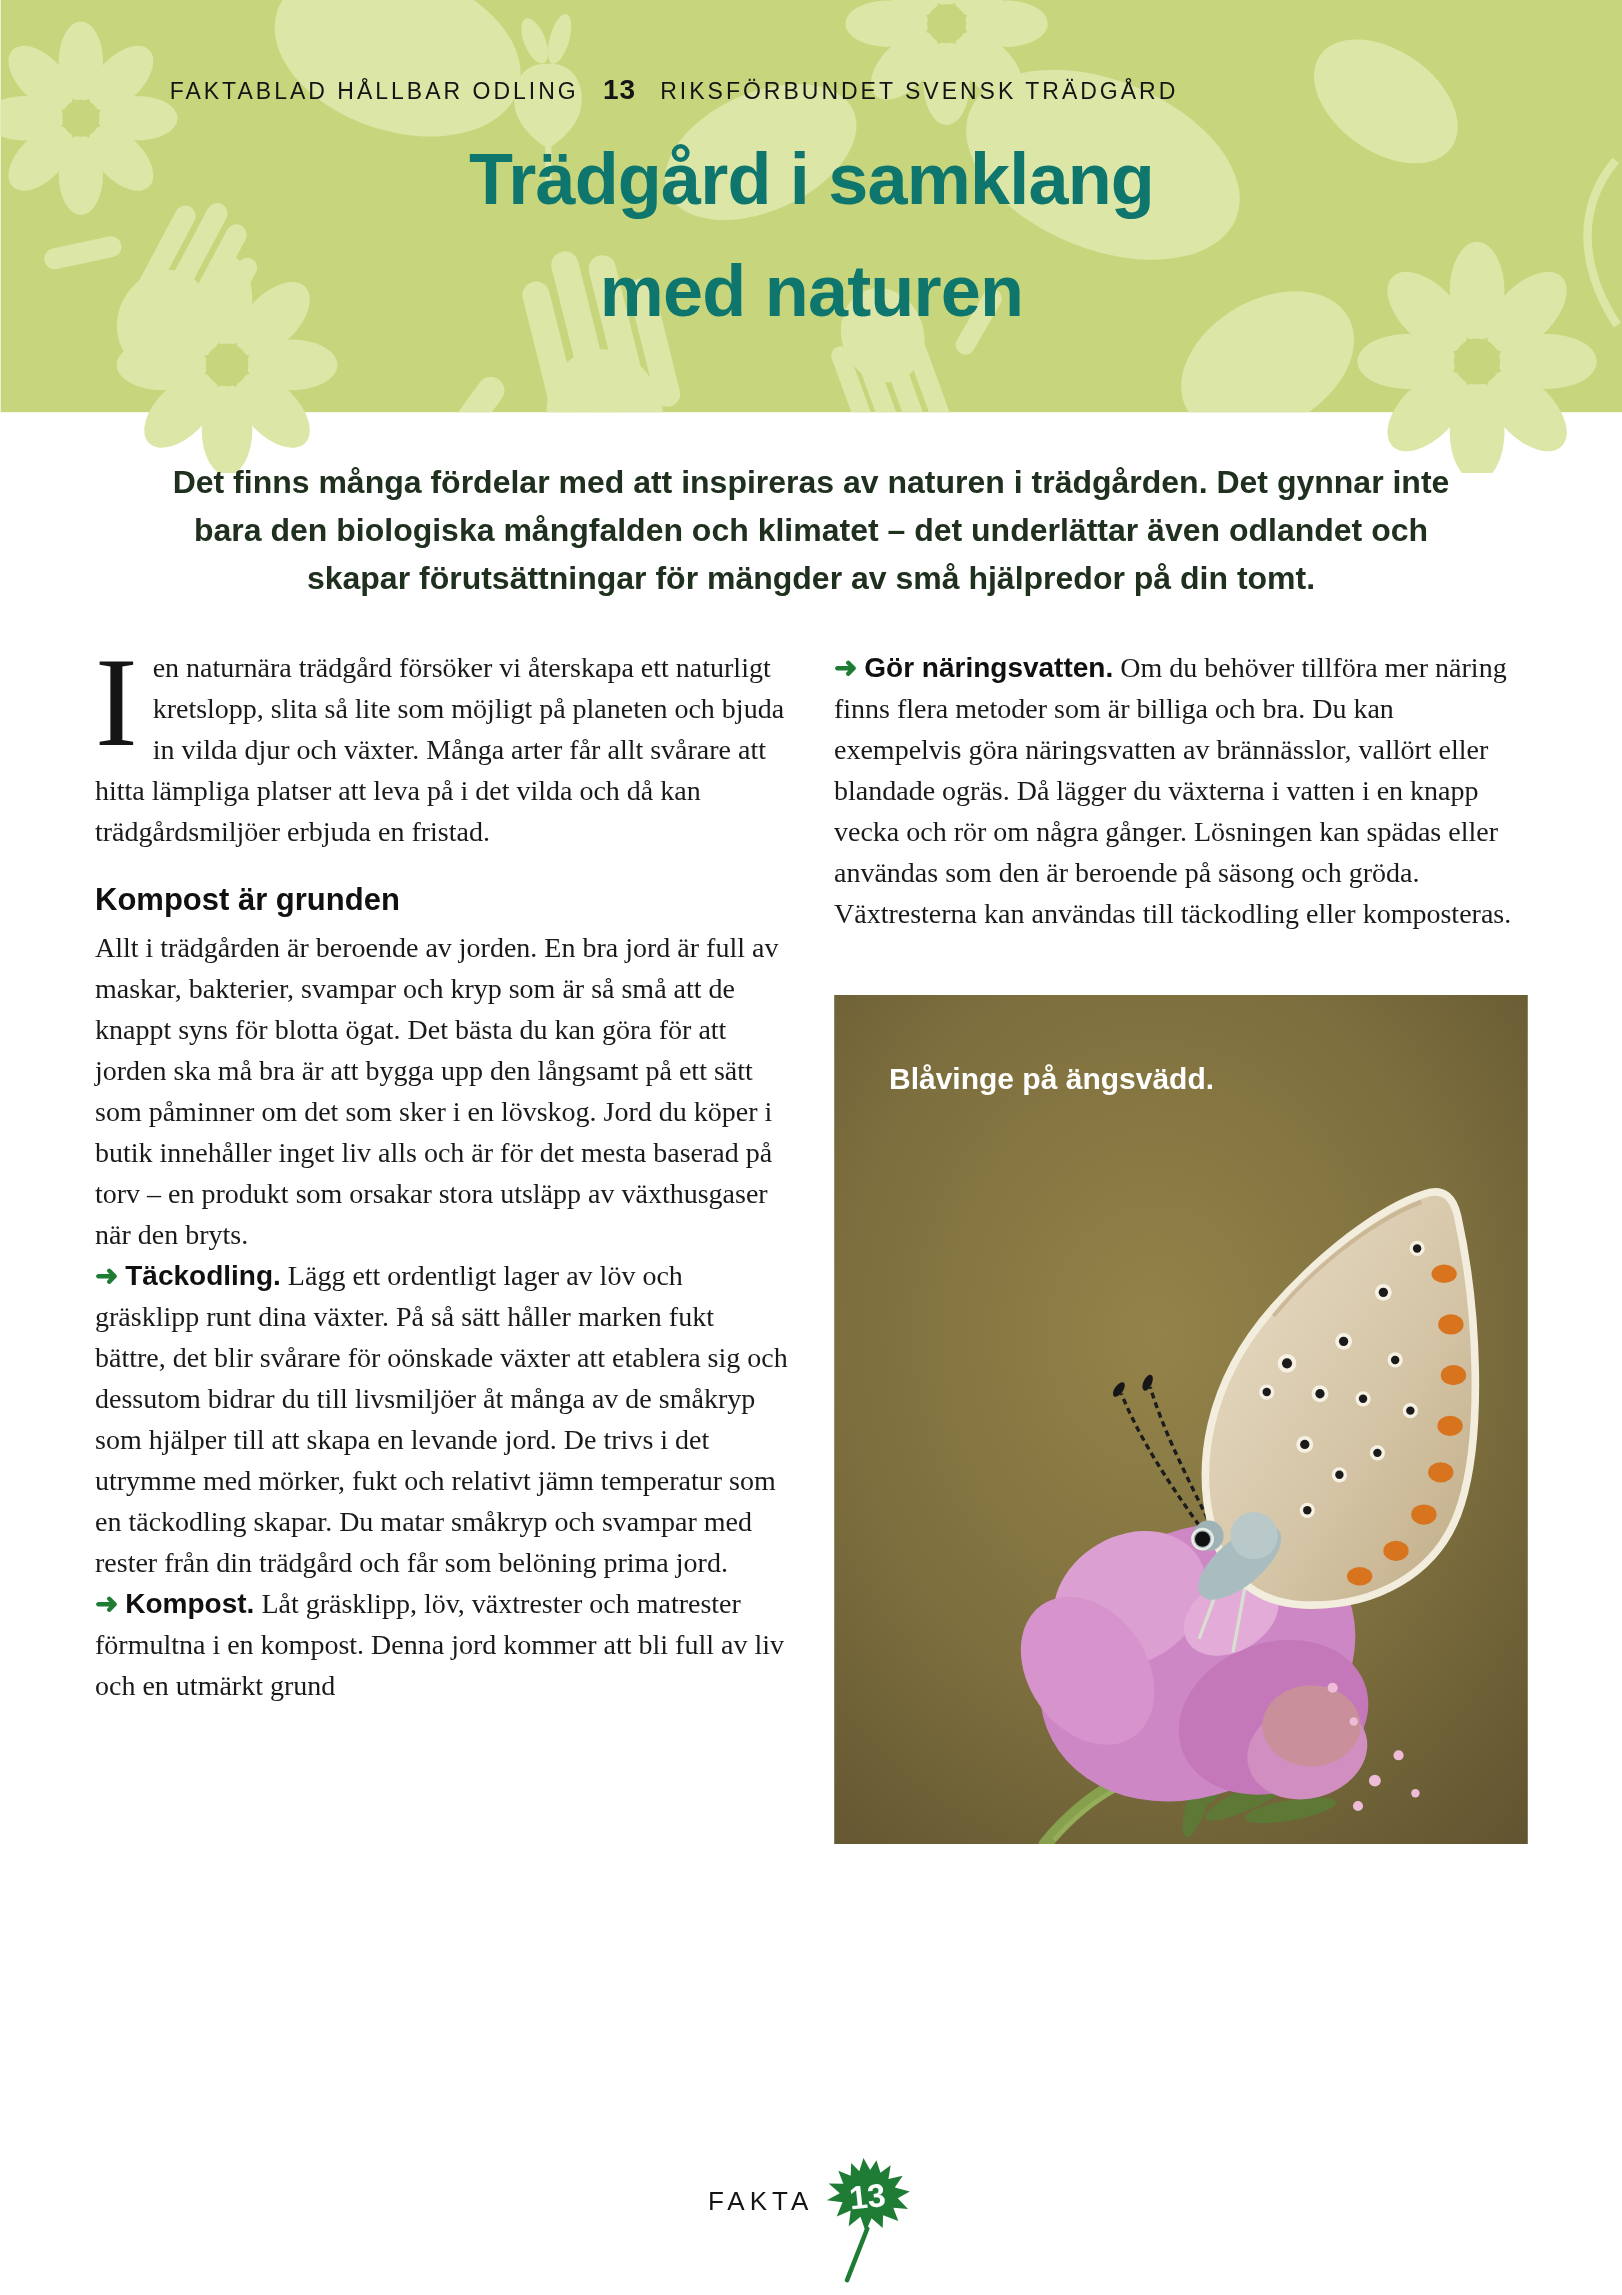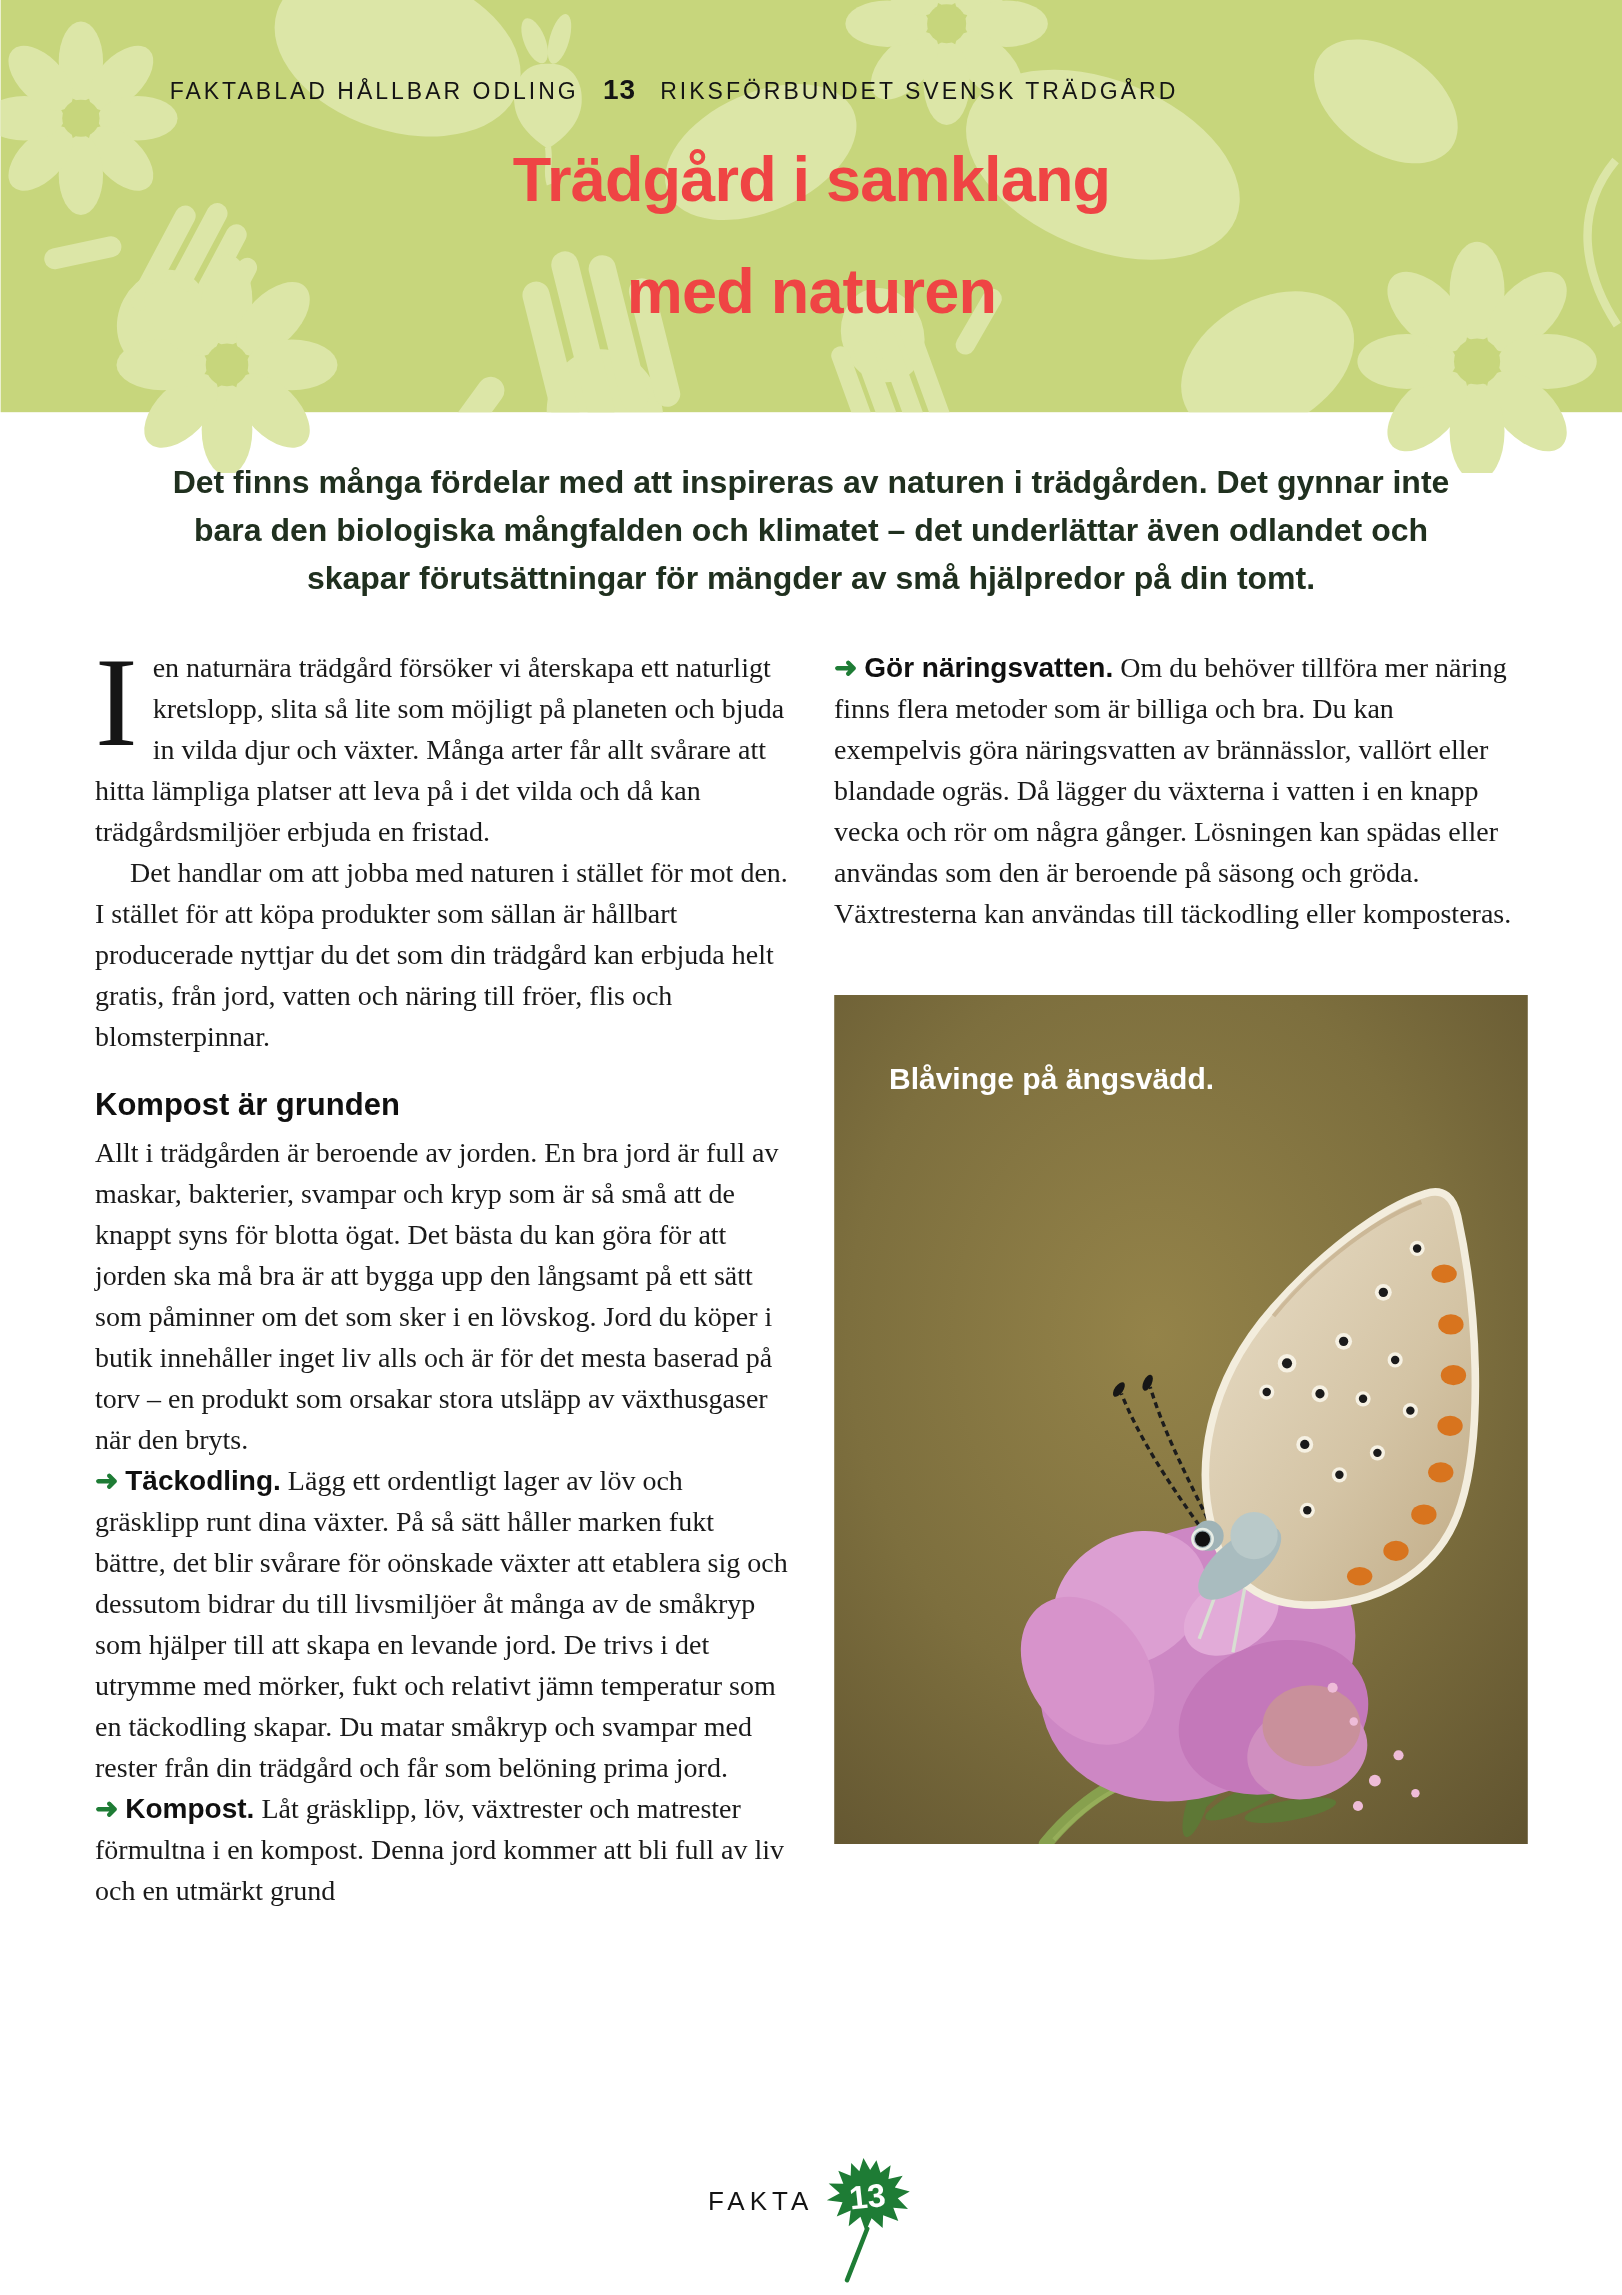--- a/index.html
+++ b/index.html
@@ -11,21 +11,21 @@
   .band{position:absolute;top:0;left:0;width:1623px;height:473px;}
   .kicker{
     position:absolute;top:74px;left:0;width:1348px;text-align:center;
     font-family:"Liberation Sans", sans-serif;font-size:23px;letter-spacing:3px;
     color:#141414;white-space:nowrap;
   }
   .kicker .num{font-weight:bold;font-size:28px;letter-spacing:0.8px;margin:0 15px;}
   .title{
     position:absolute;top:123px;left:0;width:1623px;text-align:center;
     font-family:"Liberation Sans", sans-serif;font-weight:bold;
-    font-size:63px;line-height:112px;color:#ef4444;letter-spacing:-0.8px;
+    font-size:72px;line-height:112px;color:#0f766e;letter-spacing:-0.8px;
   }
   
   .intro{
     position:absolute;top:458px;left:152px;width:1318px;text-align:center;
     font-family:"Liberation Sans", sans-serif;font-weight:bold;
     font-size:32px;line-height:48px;color:#20301f;
   }
   
   .columns{position:absolute;top:647px;left:95px;width:1433px;display:flex;gap:46px;}
   .col{width:694px;font-size:28px;line-height:41px;color:#1a1a1a;}
@@ -132,21 +132,20 @@
     <div>med naturen</div>
   </div>
 </div>
 
 <div class="intro">Det finns många fördelar med att inspireras av naturen i trädgården. Det gynnar inte bara den biologiska mångfalden och klimatet – det underlättar även odlandet och skapar förutsättningar för mängder av små hjälpredor på din tomt.</div>
 
 <div class="columns">
 
   <div class="col">
     <p><span class="dropcap">I</span><span>en naturnära trädgård försöker vi återskapa ett naturligt kretslopp, slita så lite som möjligt på planeten och bjuda in vilda djur och växter. Många arter får allt svårare att hitta lämpliga platser att leva på i det vilda och då kan trädgårdsmiljöer erbjuda en fristad.</span></p>
-    <p class="indent">Det handlar om att jobba med naturen i stället för mot den. I stället för att köpa produkter som sällan är hållbart producerade nyttjar du det som din trädgård kan erbjuda helt gratis, från jord, vatten och näring till fröer, flis och blomsterpinnar.</p>
     <div class="subhead">Kompost är grunden</div>
     <p>Allt i trädgården är beroende av jorden. En bra jord är full av maskar, bakterier, svampar och kryp som är så små att de knappt syns för blotta ögat. Det bästa du kan göra för att jorden ska må bra är att bygga upp den långsamt på ett sätt som påminner om det som sker i en lövskog. Jord du köper i butik innehåller inget liv alls och är för det mesta baserad på torv – en produkt som orsakar stora utsläpp av växthusgaser när den bryts.</p>
     <p><span class="arrow">➜</span><span class="lead">Täckodling.</span> <span>Lägg ett ordentligt lager av löv och gräsklipp runt dina växter. På så sätt håller marken fukt bättre, det blir svårare för oönskade växter att etablera sig och dessutom bidrar du till livsmiljöer åt många av de småkryp som hjälper till att skapa en levande jord. De trivs i det utrymme med mörker, fukt och relativt jämn temperatur som en täckodling skapar. Du matar småkryp och svampar med rester från din trädgård och får som belöning prima jord.</span></p>
     <p><span class="arrow">➜</span><span class="lead">Kompost.</span> <span>Låt gräsklipp, löv, växtrester och matrester förmultna i en kompost. Denna jord kommer att bli full av liv och en utmärkt grund</span></p>
   </div>
 
   <div class="col">
     <p><span class="arrow">➜</span><span class="lead">Gör näringsvatten.</span> <span>Om du behöver tillföra mer näring finns flera metoder som är billiga och bra. Du kan exempelvis göra näringsvatten av brännässlor, vallört eller blandade ogräs. Då lägger du växterna i vatten i en knapp vecka och rör om några gånger. Lösningen kan spädas eller användas som den är beroende på säsong och gröda. Växtresterna kan användas till täckodling eller komposteras.</span></p>
 
     <div class="photo">

